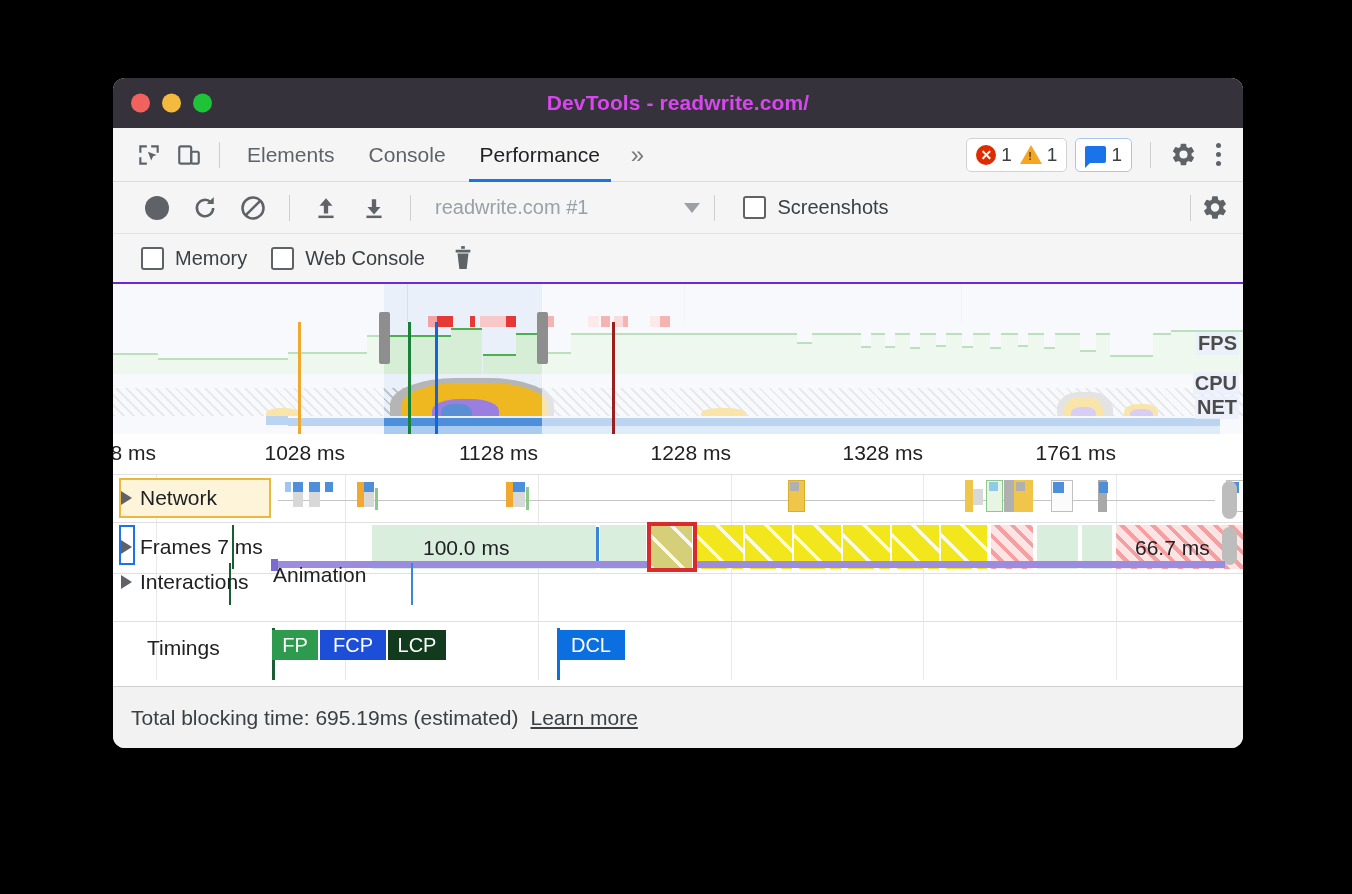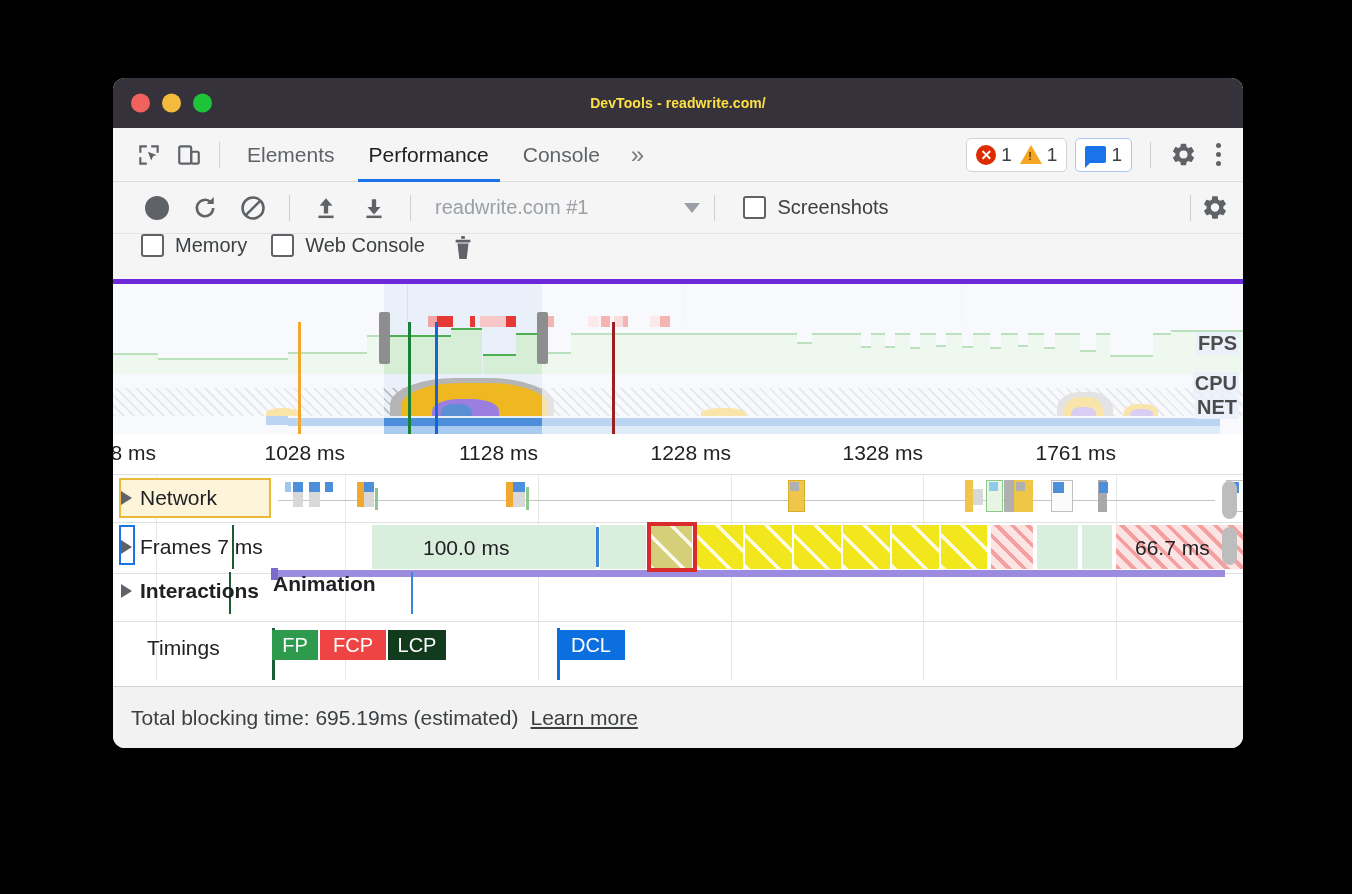--- a/index.html
+++ b/index.html
@@ -37,22 +37,22 @@
   .traffic {
     position: absolute; left: 18px; top: 50%;
     transform: translateY(-50%);
     display: flex; gap: 12px;
   }
   .dot { width: 19px; height: 19px; border-radius: 50%; }
   .dot.red { background: #f1625e; }
   .dot.yellow { background: #f3ba3e; }
   .dot.green { background: #1ec337; }
   .title-text {
-    color: #fde047;
-    font-size: 14px;
+    color: #d946ef;
+    font-size: 21px;
     font-weight: bold;
     letter-spacing: 0.1px;
   }
 
   
   .tabbar {
     position: relative;
     height: 54px;
     background: #f5f5f5;
     border-bottom: 1px solid #dcdcdc;
@@ -181,22 +181,22 @@
     border: 2px solid #5f6368;
     border-radius: 3px; background: #fff;
     flex: 0 0 auto;
   }
   .cb-label { font-size: 20px; color: #3c4043; margin-left: 11px; }
   .cb-wrap { display: flex; align-items: center; margin-left: 14px; }
 
   .perfbar2 {
     height: 50px;
     background: #f5f5f5;
-    border-bottom: 5px solid #6d28d9;
-    display: flex; align-items: flex-start;
+    border-bottom: 2px solid #6d28d9;
+    display: flex; align-items: center;
     padding-left: 28px; box-sizing: border-box;
   }
   .trash {
     margin-left: 26px;
     width: 24px; height: 28px;
     display: flex; align-items: center; justify-content: center;
     color: #5f6368;
   }
 
   
@@ -334,21 +334,21 @@
 
   .timing-chip {
     position: absolute;
     height: 30px;
     display: flex; align-items: center; justify-content: center;
     color: #ffffff; font-size: 20px;
     box-sizing: border-box;
     border-right: 2px solid #fff;
   }
   .t-fp { background: #2d9a4e; }
-  .t-fcp { background: #ef4444; }
+  .t-fcp { background: #1d4ed8; }
   .t-lcp { background: #123a1d; }
   .t-dcl { background: #0b6fe0; border-right: none; }
   .timing-stem { position: absolute; width: 3px; }
 
   
   .sb-thumb {
     position: absolute; right: 6px;
     width: 15px; border-radius: 8px;
     background: #bdbdbd;
   }
@@ -406,22 +406,22 @@
           </svg>
       </div>
       <div class="tb-icon">
         <svg width="26" height="26" viewBox="0 0 24 24">
             <rect x="3" y="4" width="11" height="16" rx="1.5" fill="none" stroke="#5f6368" stroke-width="2"></rect>
             <rect x="14" y="9" width="7" height="11" rx="1.5" fill="none" stroke="#5f6368" stroke-width="2"></rect>
           </svg>
       </div>
       <div class="vdiv"></div>
       <div class="tab">Elements</div>
+      <div class="tab">Console</div>
       <div class="tab active">Performance</div>
-      <div class="tab">Console</div>
       <div class="more-tabs">»</div>
       <div class="tb-right">
         <div class="badge-group">
           <span class="badge-item">
             <span class="ic-error">✕</span>
             <span class="num">1</span>
           </span>
           <span class="badge-item">
             <span class="ic-warn"></span>
             <span class="num">1</span>
@@ -687,21 +687,21 @@
         <div class="frame-blk f-green" style="left:969px; width:32px; top:2px; height:44px;"></div>
         <div class="frame-blk f-red" style="left:1003px; width:138px; top:2px; height:44px;"></div>
 
         <div class="frame-label" style="left:310px;">100.0 ms</div>
         <div class="frame-label" style="left:1022px;">66.7 ms</div>
         <div style="position:absolute; left:483px; top:4px; width:3px; height:40px; background:#3a86d8;"></div>
         <div class="sb-thumb" style="top:4px; height:38px;"></div>
       </div>
       <div class="row-sep" style="top:98px;"></div>
 
-      <div class="row" style="top:93px; height:47px;font-weight:bold;">
+      <div class="row" style="top:84px; height:47px;">
         <div class="interaction-bar" style="left:160px; right:18px; top:2px;"></div>
         <div style="position:absolute; left:158px; top:0px; width:7px; height:12px; background:#7b6ad0;"></div>
 
         <div class="row-title" style="top:11px; z-index:6;">
           <span class="tri"></span>
           <span>Interactions</span>
         </div>
         <div style="position:absolute; left:116px; top:4px; width:2px; height:42px; background:#1a5c33;"></div>
         <div style="position:absolute; left:298px; top:4px; width:2px; height:42px; background:#3a86d8;"></div>
         <div style="position:absolute; left:160px; top:4px; font-size:21px; color:#202124; z-index:5;">Animation</div>

